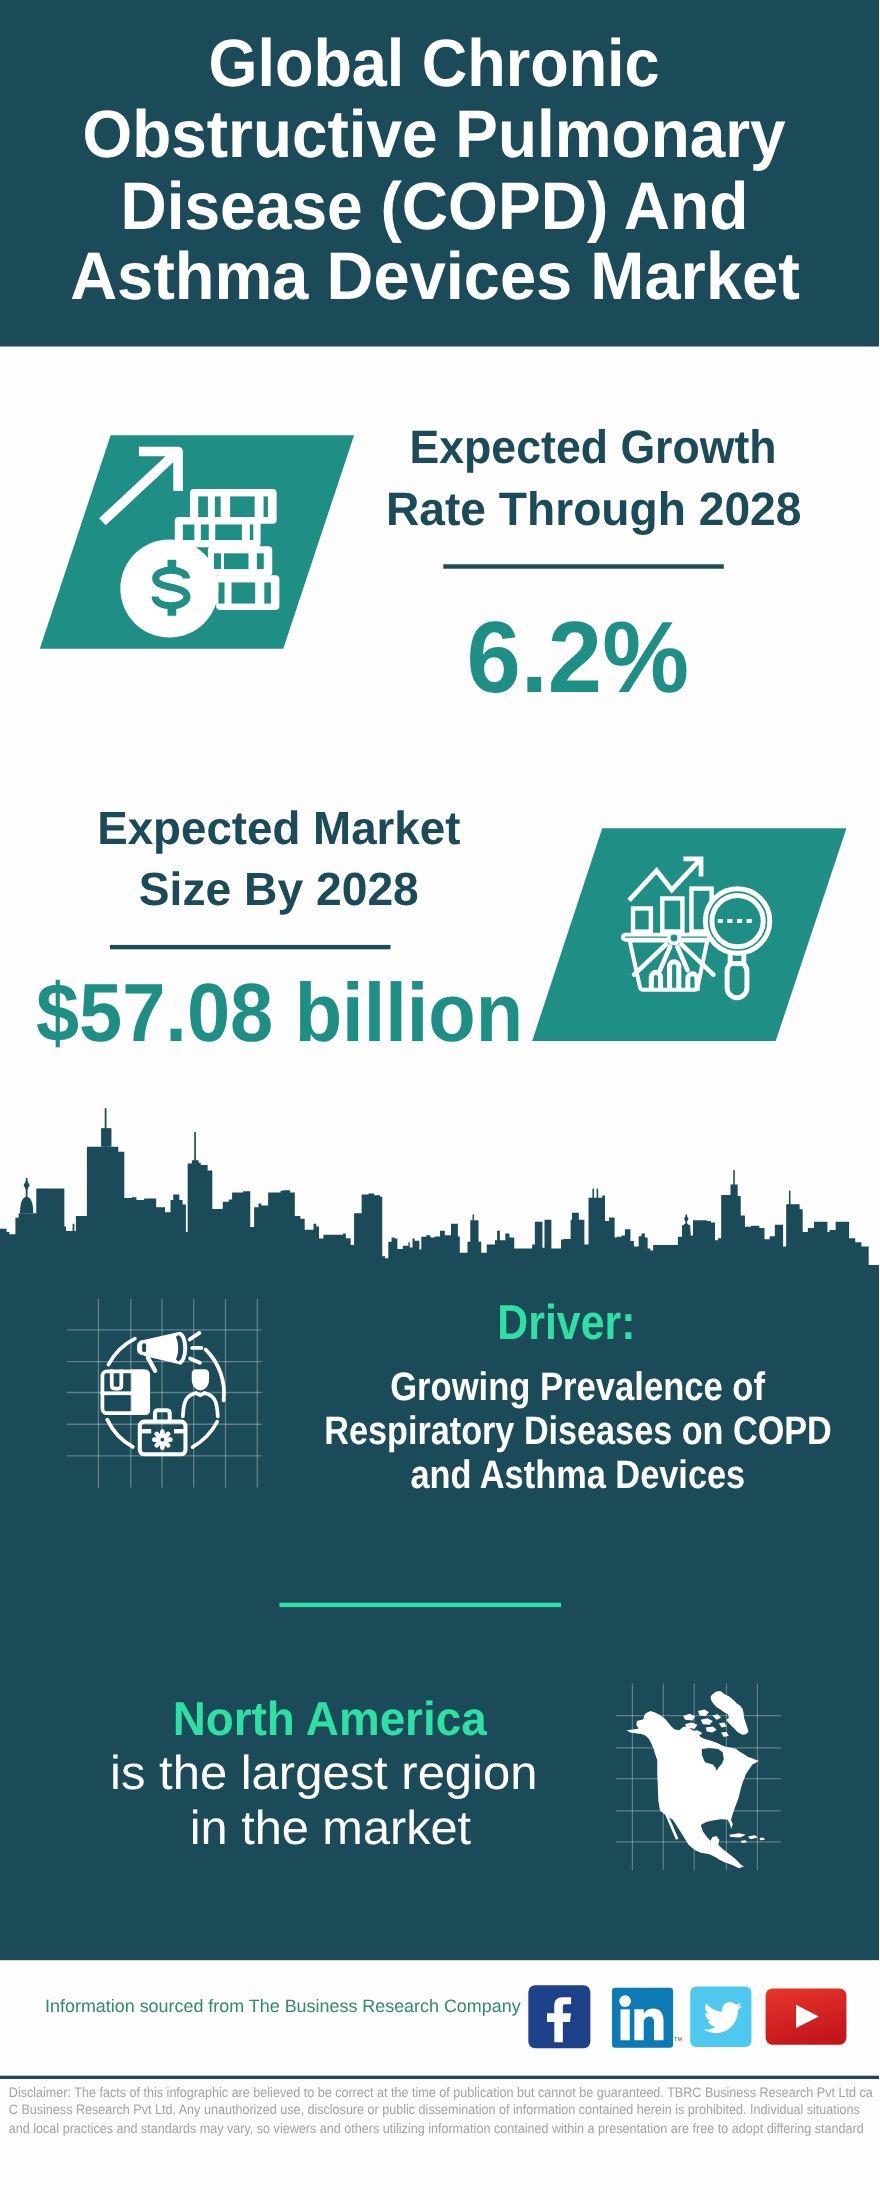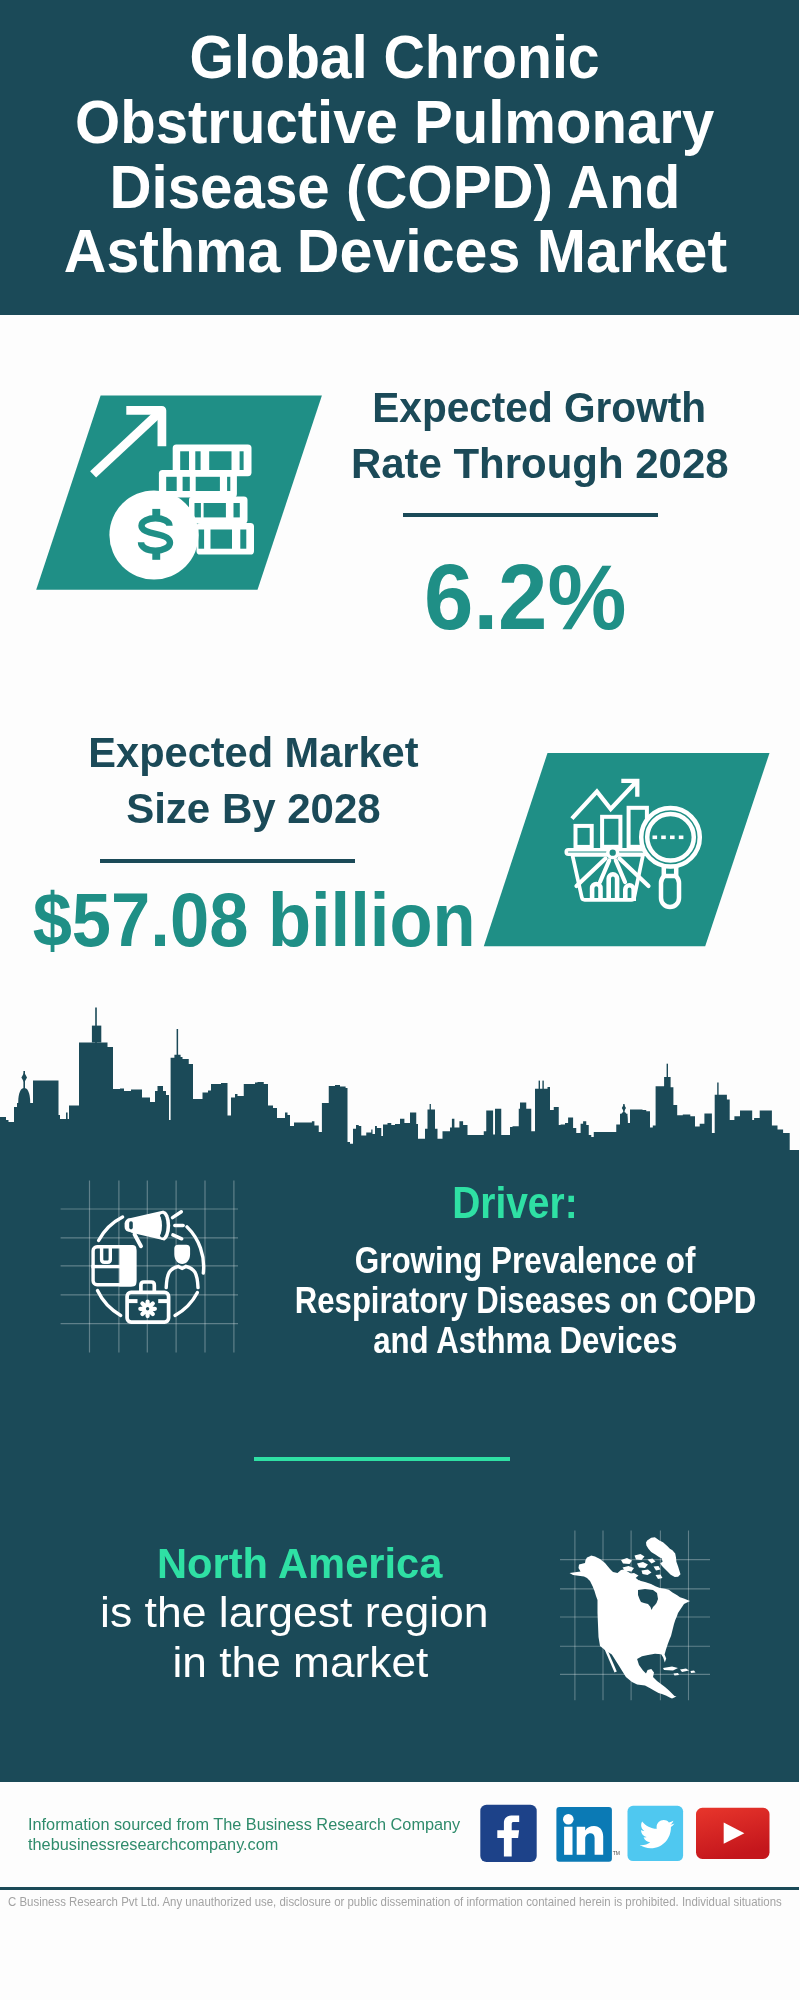--- a/index.html
+++ b/index.html
@@ -241,23 +241,22 @@
     <g fill="#ffffff">
       <path d="M31,30.5 L35,31.5 L40,34 L45,38 L50,44 L53,47 L57.5,48 L61,45 L64,44.5 L70,48 L74.5,52 L79,55.5 L85,57 L91,59 L96,61.5 L100,63 L105,63.8 L108.8,64.7 L112.5,67.5 L117.2,70.3 L120,72.2 L123.8,73.5 L127.5,75 L130,76 L127,77.5 L124,79 L122,82 L120,85 L118,88 L117,91 L115.3,95 L114,99 L113,103 L112,107 L111,111 L109.7,114 L107.8,119.1 L105.9,124.7 L104.6,129.5 L106.2,133.5 L104.8,137.5 L103.2,132.5 L101.2,129.2 L95,128.8 L88,130 L82,131.3 L77.1,134 L79,140 L83,145.5 L86,148.5 L87.6,145 L91.3,144 L94,147.5 L93,152 L97,156 L101,159 L105,162 L109,165.5 L112.5,169 L114.5,171 L116.5,171.5 L112,173.5 L109.7,172.4 L106.4,170.7 L101.9,169 L98.5,167.9 L94,165.6 L90.6,163.4 L85,160.6 L77.1,159.4 L72,157 L65.9,152.1 L59.1,140.9 L51.8,129.6 L45,125 L40,121 L38.5,112 L38,100 L37.5,88 L37.5,75 L36,71 L34.5,66 L32.5,61 L30,56 L27,53 L24,51.5 L13,50 L9.5,48 L20.5,46.5 L18.5,43 L19,39.5 L25,38 L25.5,35 L27,32.5 L30.5,31 Z"></path>
       <path d="M87.2,15.6 L91.2,12.7 L94.9,12.3 L99.4,15.6 L103.0,17.2 L107.5,21.2 L109.9,23.7 L112.4,25.3 L115.2,28.6 L116.0,32.6 L116.4,36.7 L118.1,41.6 L120.5,49.3 L118.1,51.7 L114.8,52.1 L110.7,49.7 L107.5,46.4 L104.2,43.2 L101.8,40.7 L100.2,38.3 L102.6,36.7 L101.8,33.4 L98.6,31.8 L95.3,29.4 L91.2,26.9 L88.4,23.7 L86.4,20.4 L86.0,17.6 Z"></path>
       <path d="M61,35 L67,33 L72,35.5 L69.5,39 L63,38.5 Z M74.5,30.5 L80.5,29 L84.5,31.5 L81.5,35 L76,34.5 Z M62.5,42.5 L68.5,41 L74,43 L71.5,46.5 L65,46 Z M77,38.5 L83,37 L88,39.5 L85,43 L79,42.5 Z M67.5,49 L74,48 L78.5,50.5 L75,53.5 L69,52.5 Z M81.5,45.5 L88,44.5 L91.5,47.5 L87.5,50 L82.5,49 Z M87.5,34.5 L92.5,33.5 L95.5,36.5 L91.5,38.5 Z M93.5,41.5 L98.5,41 L100.5,44.5 L96,45.5 Z M95.5,50 L100.5,49.5 L102.5,53 L98,54 Z M74,56 L80,55.5 L82,58 L76,58.5 Z"></path>
       <path d="M103,143 L112,141.5 L118,143 L113,145.5 L104,145 Z M120,144.5 L126,143.5 L129,145.5 L122,147 Z M130.5,146 L134,145.5 L135.5,147.5 L131,148 Z M113.5,148.5 L118,148 L119,150 L114.5,150.5 Z"></path>
       <path d="M44,123 L46.3,122.3 L56.8,146.6 L54.5,147.4 Z"></path>
     </g>
     <path fill="#1b4a58" d="M78,65 L85,64 L93,65 L97,68 L98,74 L96.5,78 L95,80 L93,82 L91.5,85 L90.5,82 L88,79 L84,78 L81,77 L79.5,74 L78,70 Z"></path>
   </svg>
 
-  <div class="abs src" style="left:28px;top:1814.3px;">
+  <div class="abs src" style="left:41px;top:1814.3px;">
     <div>Information sourced from The Business Research Company</div>
-    <div>thebusinessresearchcompany.com</div>
   </div>
   <svg class="abs" style="left:475px;top:1800px;width:305px;height:70px" viewBox="475 1800 305 70">
     <defs>
       <linearGradient id="ytg" x1="0" y1="0" x2="0.35" y2="1">
         <stop offset="0" stop-color="#e8362c"></stop>
         <stop offset="1" stop-color="#c4161c"></stop>
       </linearGradient>
     </defs>
     <g>
       <rect x="480.3" y="1804.8" width="56.4" height="57.3" rx="6.2" fill="#1d4289"></rect>
@@ -282,16 +281,18 @@
     </g>
     <g>
       <rect x="696" y="1807.8" width="73.5" height="51.1" rx="6.3" fill="url(#ytg)"></rect>
       <path fill="#ffffff" d="M723.7,1822.4 L744.4,1833.2 L723.7,1843.7 Z"></path>
     </g>
   </svg>
 
   <div class="abs rule" style="left:0;top:1886.8px;width:800px;height:3.6px;"></div>
 
   <div class="abs" style="left:7.5px;top:1894.1px;width:790px;">
+    <div class="disc"><span class="discx">Disclaimer: The facts of this infographic are believed to be correct at the time of publication but cannot be guaranteed. TBRC Business Research Pvt Ltd ca</span></div>
     <div class="disc"><span class="discx">C Business Research Pvt Ltd. Any unauthorized use, disclosure or public dissemination of information contained herein is prohibited. Individual situations</span></div>
+    <div class="disc"><span class="discx">and local practices and standards may vary, so viewers and others utilizing information contained within a presentation are free to adopt differing standard</span></div>
   </div>
 
 </div>
 
 </body></html>

